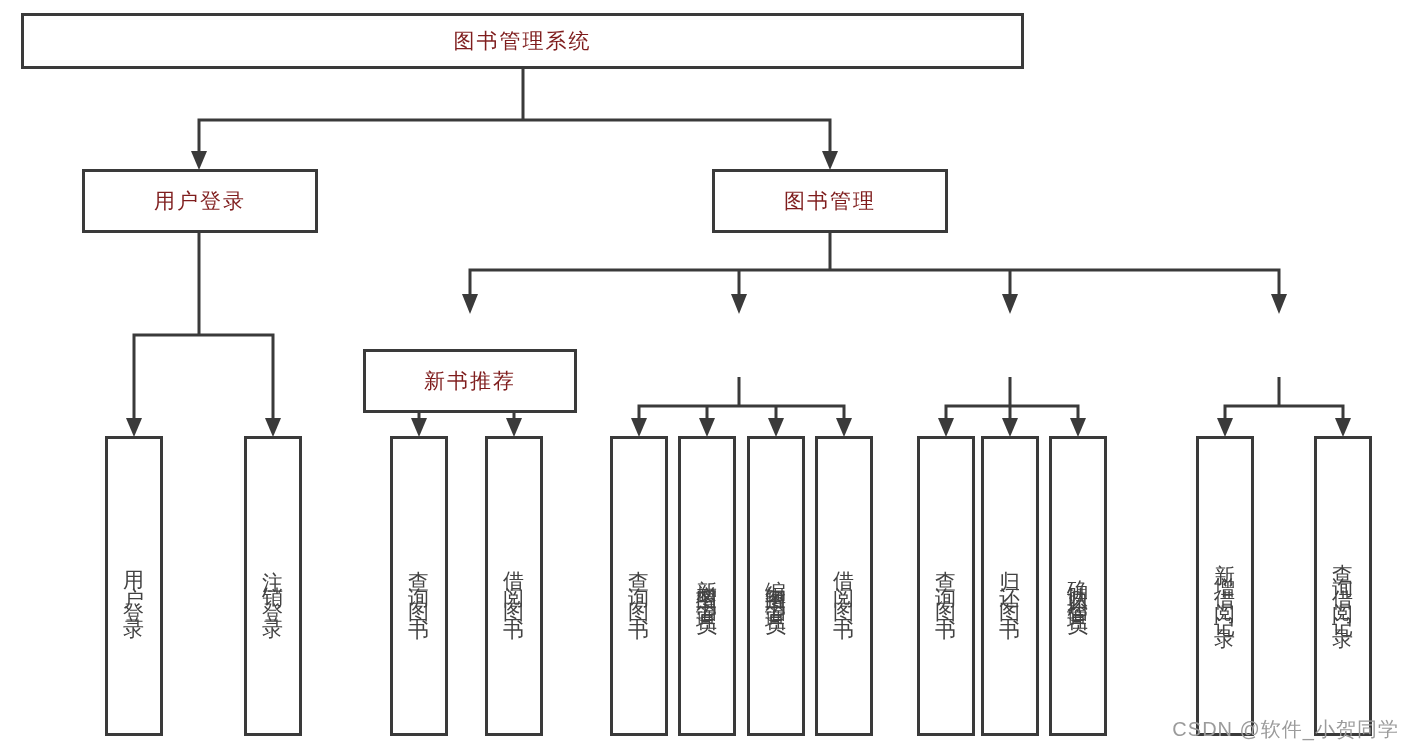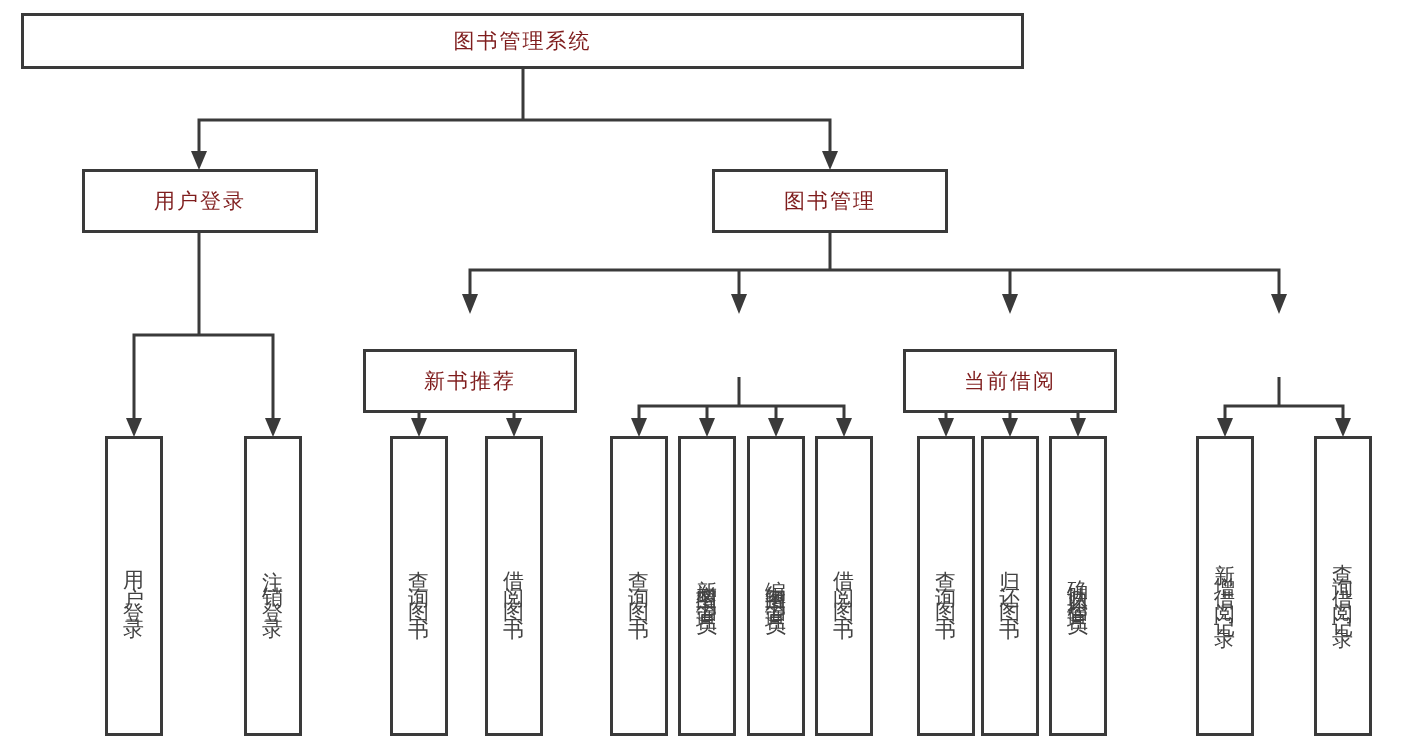--- a/index.html
+++ b/index.html
@@ -131,23 +131,20 @@
   <div class="node l2a">
     <span class="h-label">用户登录</span>
   </div>
   <div class="node l2b">
     <span class="h-label">图书管理</span>
   </div>
 
   <div class="node l3 l3a">
     <span class="h-label">新书推荐</span>
   </div>
-  <div class="node l3 l3c">
-    <span class="h-label">当前借阅</span>
-  </div>
 
   <div class="leaf g1x1">
     <span class="v-label" style="letter-spacing: 16px;">用户登录</span>
   </div>
   <div class="leaf g1x2">
     <span class="v-label" style="letter-spacing: 16px;">注销登录</span>
   </div>
 
   <div class="leaf g2x1">
     <span class="v-label" style="letter-spacing: 16px;">查询图书</span>
@@ -179,13 +176,14 @@
     <span class="v-label" style="letter-spacing: 5px;">确认归还（管理员）</span>
   </div>
 
   <div class="leaf g5x1">
     <span class="v-label" style="letter-spacing: 13px;">新增借阅记录</span>
   </div>
   <div class="leaf g5x2">
     <span class="v-label" style="letter-spacing: 13px;">查询借阅记录</span>
   </div>
 
+  <div class="watermark">CSDN @软件_小贺同学</div>
 </div>
 
 </body></html>

